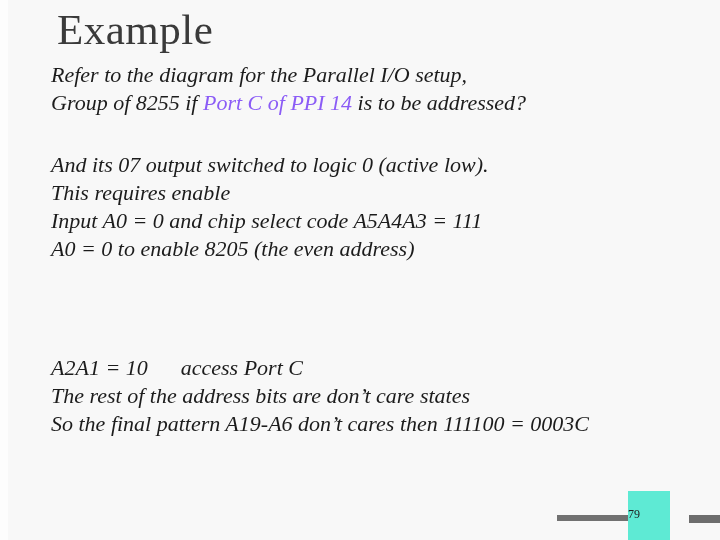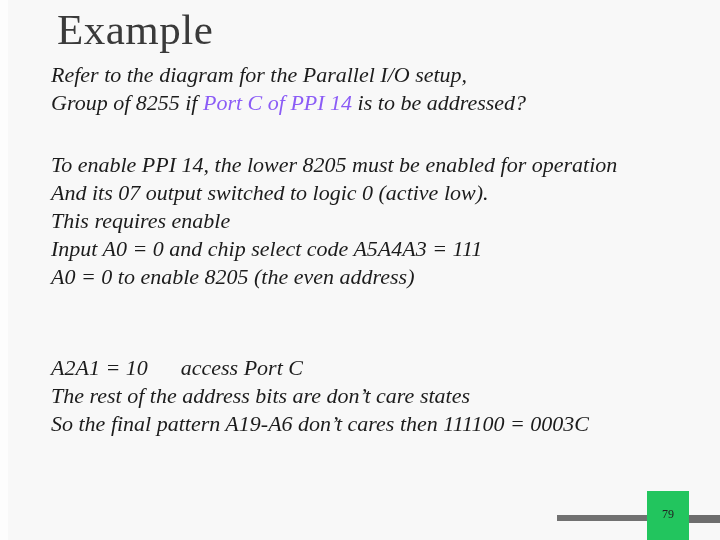--- a/index.html
+++ b/index.html
@@ -46,26 +46,26 @@
   .para-result   { top: 354px; }
   .accent-red { color: #8b5cf6; }
   .footer-bar-left {
     position: absolute;
     left: 557px; top: 515px;
     width: 90px; height: 6px;
     background: #717171;
   }
   .page-number-box {
     position: absolute;
-    left: 647px; top: 491px;
+    left: 628px; top: 491px;
     width: 42px; height: 49px;
-    background: #22c55e;
+    background: #5eead4;
     box-sizing: border-box;
     padding-top: 13px;
-    text-align: center;
+    text-align: left;
   }
   .page-number {
     font-size: 12px;
     line-height: 14px;
     color: #222222;
   }
   .footer-bar-right {
     position: absolute;
     left: 689px; top: 515px;
     width: 31px; height: 8px;
@@ -80,21 +80,20 @@
   <div class="edge-strip"></div>
 
   <h1 class="title">Example</h1>
 
   <p class="para para-question">
     <span class="line">Refer to the diagram for the Parallel I/O setup,</span>
     <span class="line"><span>Group of 8255 if </span><span class="accent-red">Port C of PPI 14</span><span> is to be addressed?</span></span>
   </p>
 
   <p class="para para-solution">
-    <span class="line">To enable PPI 14, the lower 8205 must be enabled for operation</span>
     <span class="line">And its 07 output switched to logic 0 (active low).</span>
     <span class="line">This requires enable</span>
     <span class="line">Input A0 = 0 and chip select code A5A4A3 = 111</span>
     <span class="line">A0 = 0 to enable 8205 (the even address)</span>
   </p>
 
   <p class="para para-result">
     <span class="line">A2A1 = 10      access Port C</span>
     <span class="line">The rest of the address bits are don’t care states</span>
     <span class="line">So the final pattern A19-A6 don’t cares then 111100 = 0003C</span>

